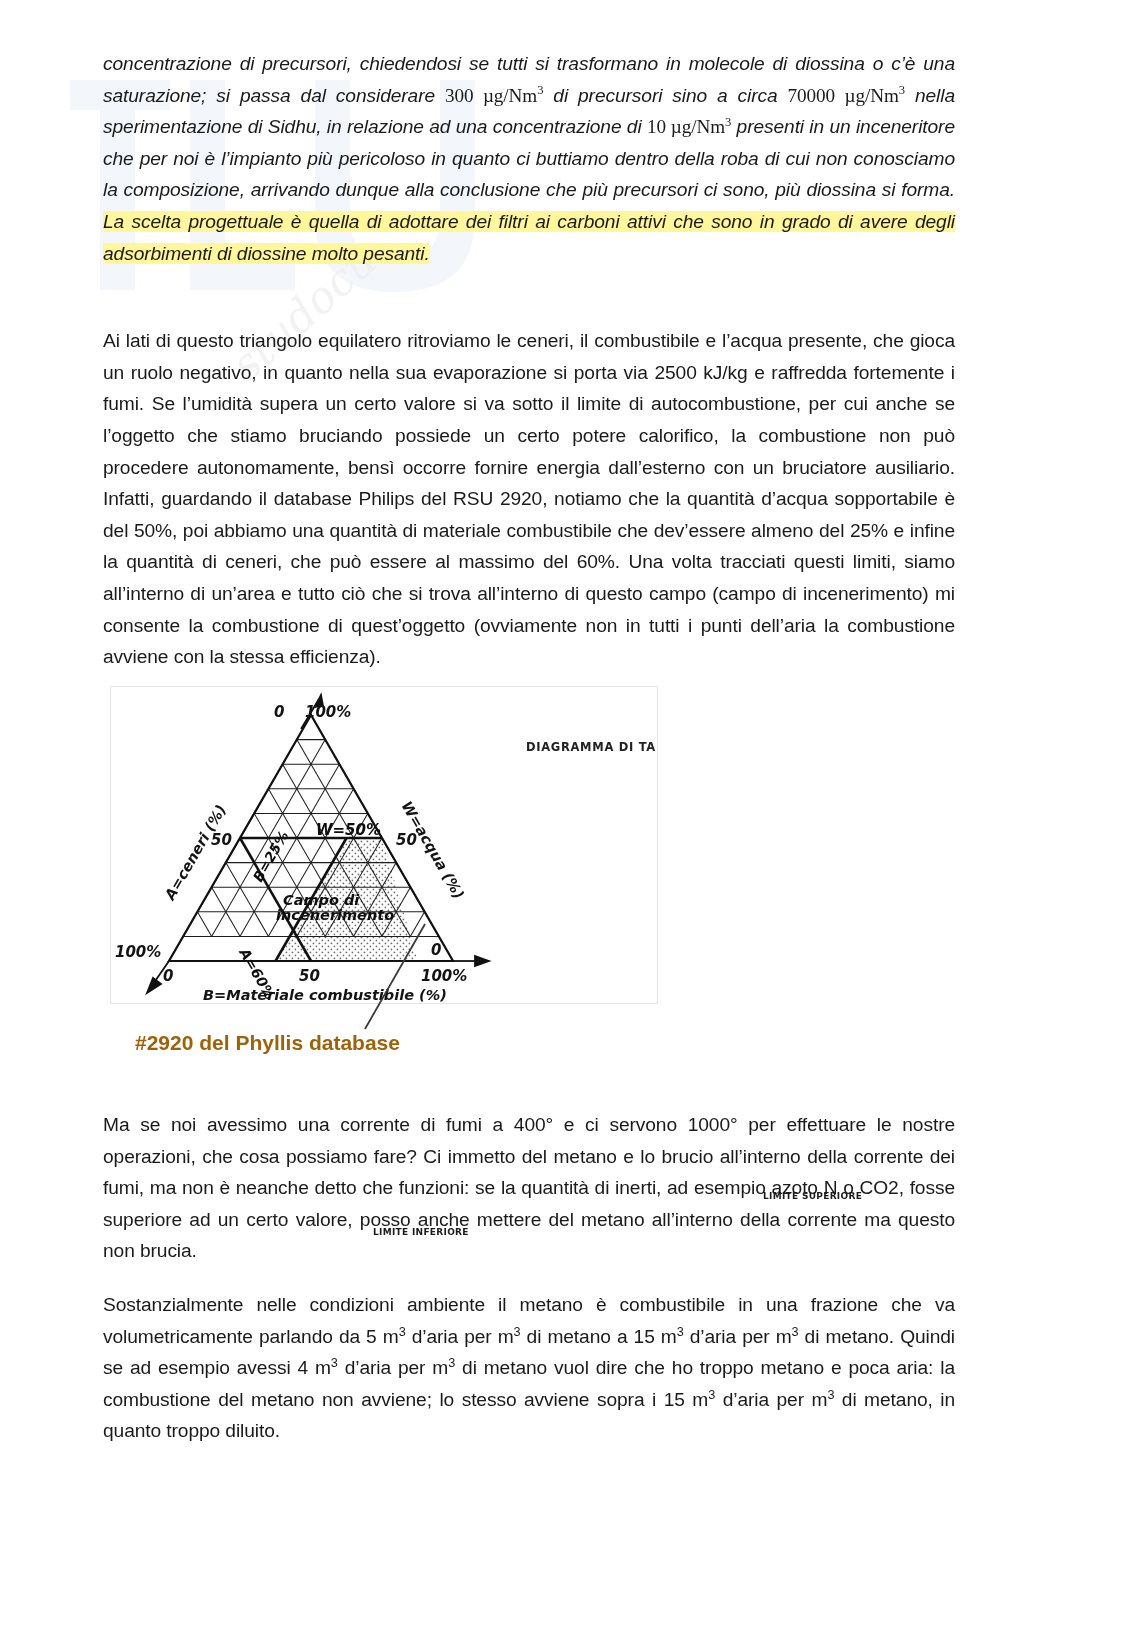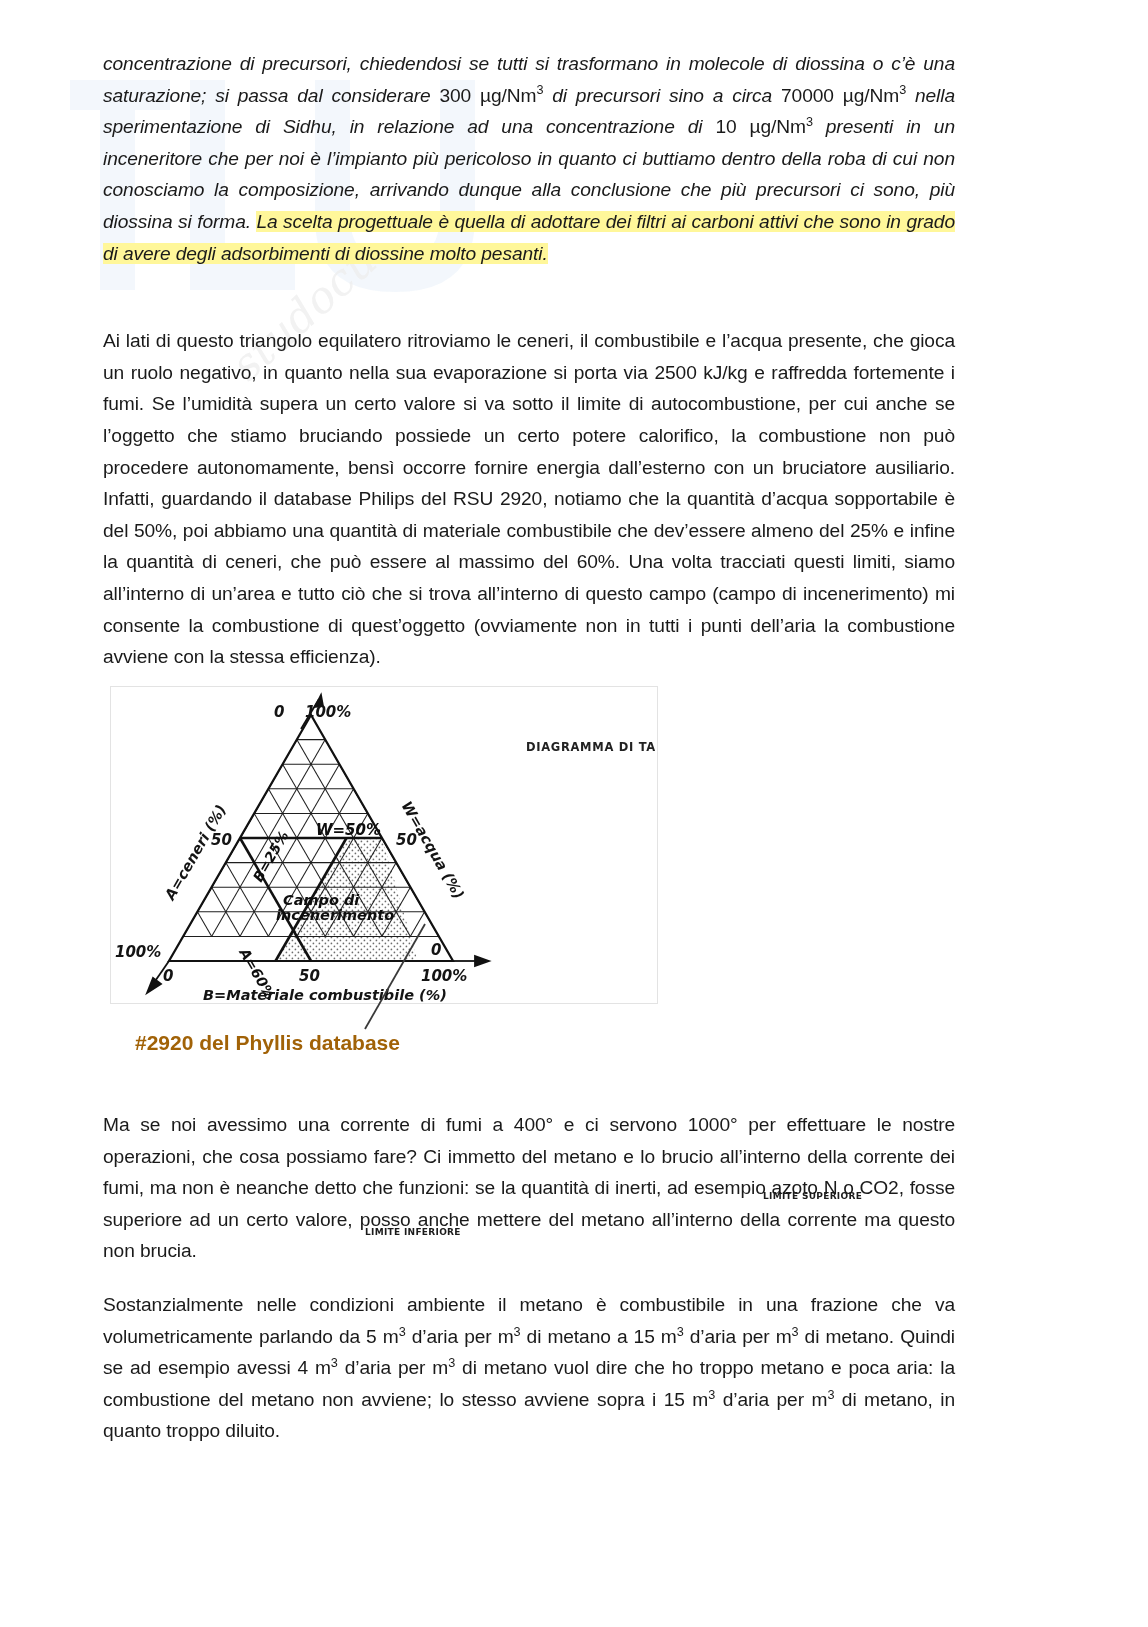--- a/index.html
+++ b/index.html
@@ -66,21 +66,21 @@
   }
   .gap-sm { height: 22px; }
   .gap-md { height: 34px; }
 
   sup {
     font-size: 0.66em;
     vertical-align: super;
     line-height: 0;
   }
   .mathi {
-    font-family: Liberation Sans, sans-serif;
+    font-family: Liberation Serif, serif;
     font-style: normal;
     margin-top: 41px;
   }
   .italic-run { }
 
   
   .figure {
     position: absolute;
     left: 110px;
     top: 686px;
@@ -283,16 +283,16 @@
       <span>Ma se noi avessimo una corrente di fumi a 400° e ci servono 1000° per effettuare le nostre operazioni, che cosa possiamo fare? Ci immetto del metano e lo brucio all’interno della corrente dei fumi, ma non è neanche detto che funzioni: se la quantità di inerti, ad esempio azoto N o CO2, fosse superiore ad un certo valore, posso anche mettere del metano all’interno della corrente ma questo non brucia.</span>
     </p>
 
     <div class="gap-sm"></div>
 
     <p>
       <span>Sostanzialmente nelle condizioni ambiente il metano è combustibile in una frazione che va volumetricamente parlando da 5 m</span><sup>3</sup><span> d’aria per m</span><sup>3</sup><span> di metano a 15 m</span><sup>3</sup><span> d’aria per m</span><sup>3</sup><span> di metano. Quindi se ad esempio avessi 4 m</span><sup>3</sup><span> d’aria per m</span><sup>3</sup><span> di metano vuol dire che ho troppo metano e poca aria: la combustione del metano non avviene; lo stesso avviene sopra i 15 m</span><sup>3</sup><span> d’aria per m</span><sup>3</sup><span> di metano, in quanto troppo diluito.</span>
     </p>
   </div>
 
-  <div class="hand-note" style="left:365px; top:1227px;text-align:center;">LIMITE INFERIORE</div>
+  <div class="hand-note" style="left:373px; top:1227px;text-align:center;">LIMITE INFERIORE</div>
   <div class="hand-note" style="left:763px; top:1191px;">LIMITE SUPERIORE</div>
 
 </div>
 
 </body></html>

